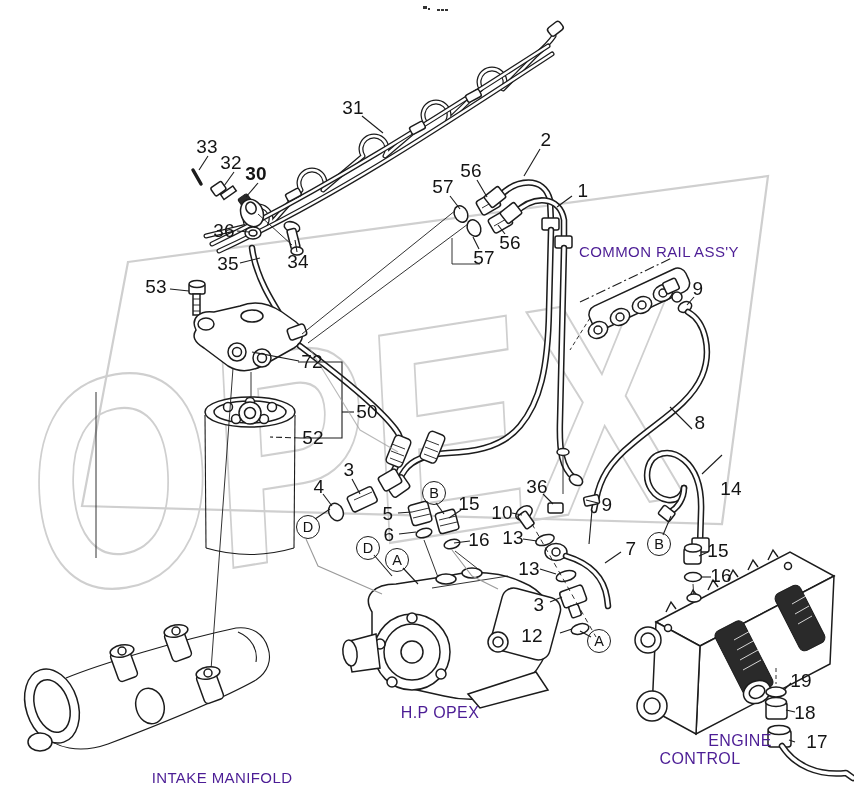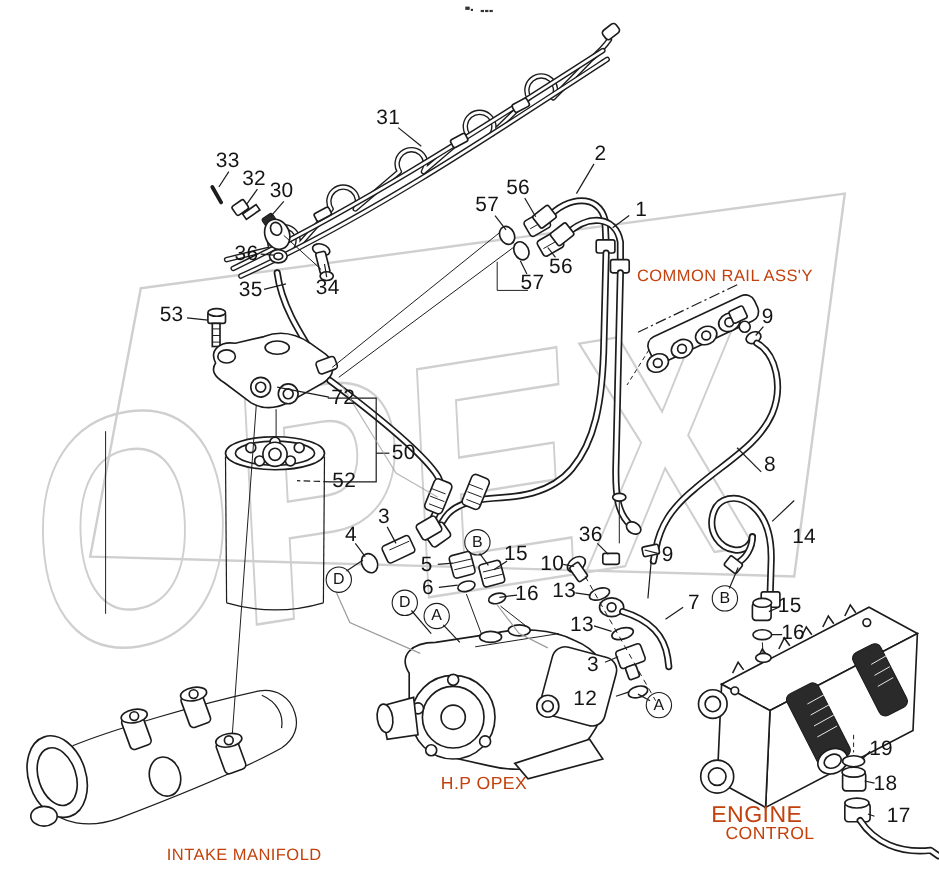--- a/index.html
+++ b/index.html
@@ -5,21 +5,21 @@
   html,body{margin:0;padding:0;background:#ffffff;}
   .stage{position:relative;width:854px;height:810px;background:#ffffff;overflow:hidden;
          font-family:"Liberation Sans", sans-serif;}
   .stage svg{position:absolute;left:0;top:0;}
   .labels{position:absolute;left:0;top:0;width:854px;height:810px;}
   .part-callout{position:absolute;transform:translate(-50%,-50%);font-size:19px;color:#141414;
                 white-space:nowrap;letter-spacing:0.3px;}
   .ref-circle{position:absolute;transform:translate(-50%,-50%);width:22px;height:22px;
               border:1.6px solid #1c1c1c;border-radius:50%;text-align:center;line-height:22px;
               font-size:14.5px;color:#141414;background:rgba(255,255,255,.0);}
-  .section-label{position:absolute;transform:translate(-50%,-50%);font-size:15px;color:#c2410c;
+  .section-label{position:absolute;transform:translate(-50%,-50%);font-size:15px;color:#4c1d95;
                  white-space:nowrap;letter-spacing:0.4px;}
   .tube-o{fill:none;stroke:#1c1c1c;stroke-width:6.5;stroke-linecap:round;stroke-linejoin:round;}
   .tube-i{fill:none;stroke:#ffffff;stroke-width:3.4;stroke-linecap:round;stroke-linejoin:round;}
   .pipe-o{fill:none;stroke:#1c1c1c;stroke-width:5;stroke-linecap:round;stroke-linejoin:round;}
   .pipe-i{fill:none;stroke:#ffffff;stroke-width:2.5;stroke-linecap:round;stroke-linejoin:round;}
   .ln{stroke:#1c1c1c;stroke-width:1.1;fill:none;}
   .thin{stroke:#1c1c1c;stroke-width:0.9;fill:none;}
   .part{fill:#ffffff;stroke:#1c1c1c;stroke-width:1.5;}
   .partd{fill:#2a2a2a;stroke:#1c1c1c;stroke-width:1;}
   .gray{stroke:#9b9b9b;stroke-width:1.1;fill:none;}
@@ -375,21 +375,21 @@
     <polyline points="310,349 360,430 398,452" opacity="0.7"></polyline>
   </g>
 
 </svg>
 
 <div class="labels">
   <div>
         <span class="part-callout" style="left: 353px; top: 108px;">31</span>
         <span class="part-callout" style="left: 207px; top: 147px;">33</span>
         <span class="part-callout" style="left: 231px; top: 163px;">32</span>
-        <span class="part-callout" style="left: 256px; top: 174px;">30</span>
+        <span class="part-callout" style="left: 256px; top: 174px; font-weight: bold;">30</span>
         <span class="part-callout" style="left: 224px; top: 231px;">36</span>
         <span class="part-callout" style="left: 228px; top: 264px;">35</span>
         <span class="part-callout" style="left: 298px; top: 262px;">34</span>
         <span class="part-callout" style="left: 443px; top: 187px;">57</span>
         <span class="part-callout" style="left: 471px; top: 171px;">56</span>
         <span class="part-callout" style="left: 546px; top: 140px;">2</span>
         <span class="part-callout" style="left: 583px; top: 191px;">1</span>
         <span class="part-callout" style="left: 510px; top: 243px;">56</span>
         <span class="part-callout" style="left: 484px; top: 258px;">57</span>
         <span class="part-callout" style="left: 698px; top: 289px;">9</span>
@@ -423,19 +423,19 @@
         <span class="ref-circle" style="left: 308px; top: 527px;">D</span>
         <span class="ref-circle" style="left: 368px; top: 548px;">D</span>
         <span class="ref-circle" style="left: 397px; top: 560px;">A</span>
         <span class="ref-circle" style="left: 434px; top: 493px;">B</span>
         <span class="ref-circle" style="left: 599px; top: 641px;">A</span>
         <span class="ref-circle" style="left: 659px; top: 544px;">B</span>
       </div>
   <div>
         <span class="section-label" style="left: 659px; top: 251px;">COMMON RAIL ASS'Y</span>
         <span class="section-label" style="left: 440px; top: 713px; font-size: 16px;">H.P OPEX</span>
-        <span class="section-label" style="left: 688px; top: 741px; font-size: 21px;">ENGINE</span>
+        <span class="section-label" style="left: 740px; top: 741px; font-size: 16px;">ENGINE</span>
         <span class="section-label" style="left: 700px; top: 759px; font-size: 16px;">CONTROL</span>
         <span class="section-label" style="left: 222px; top: 777px;">INTAKE MANIFOLD</span>
       </div>
 </div>
 
 </div>
 
 </body></html>

